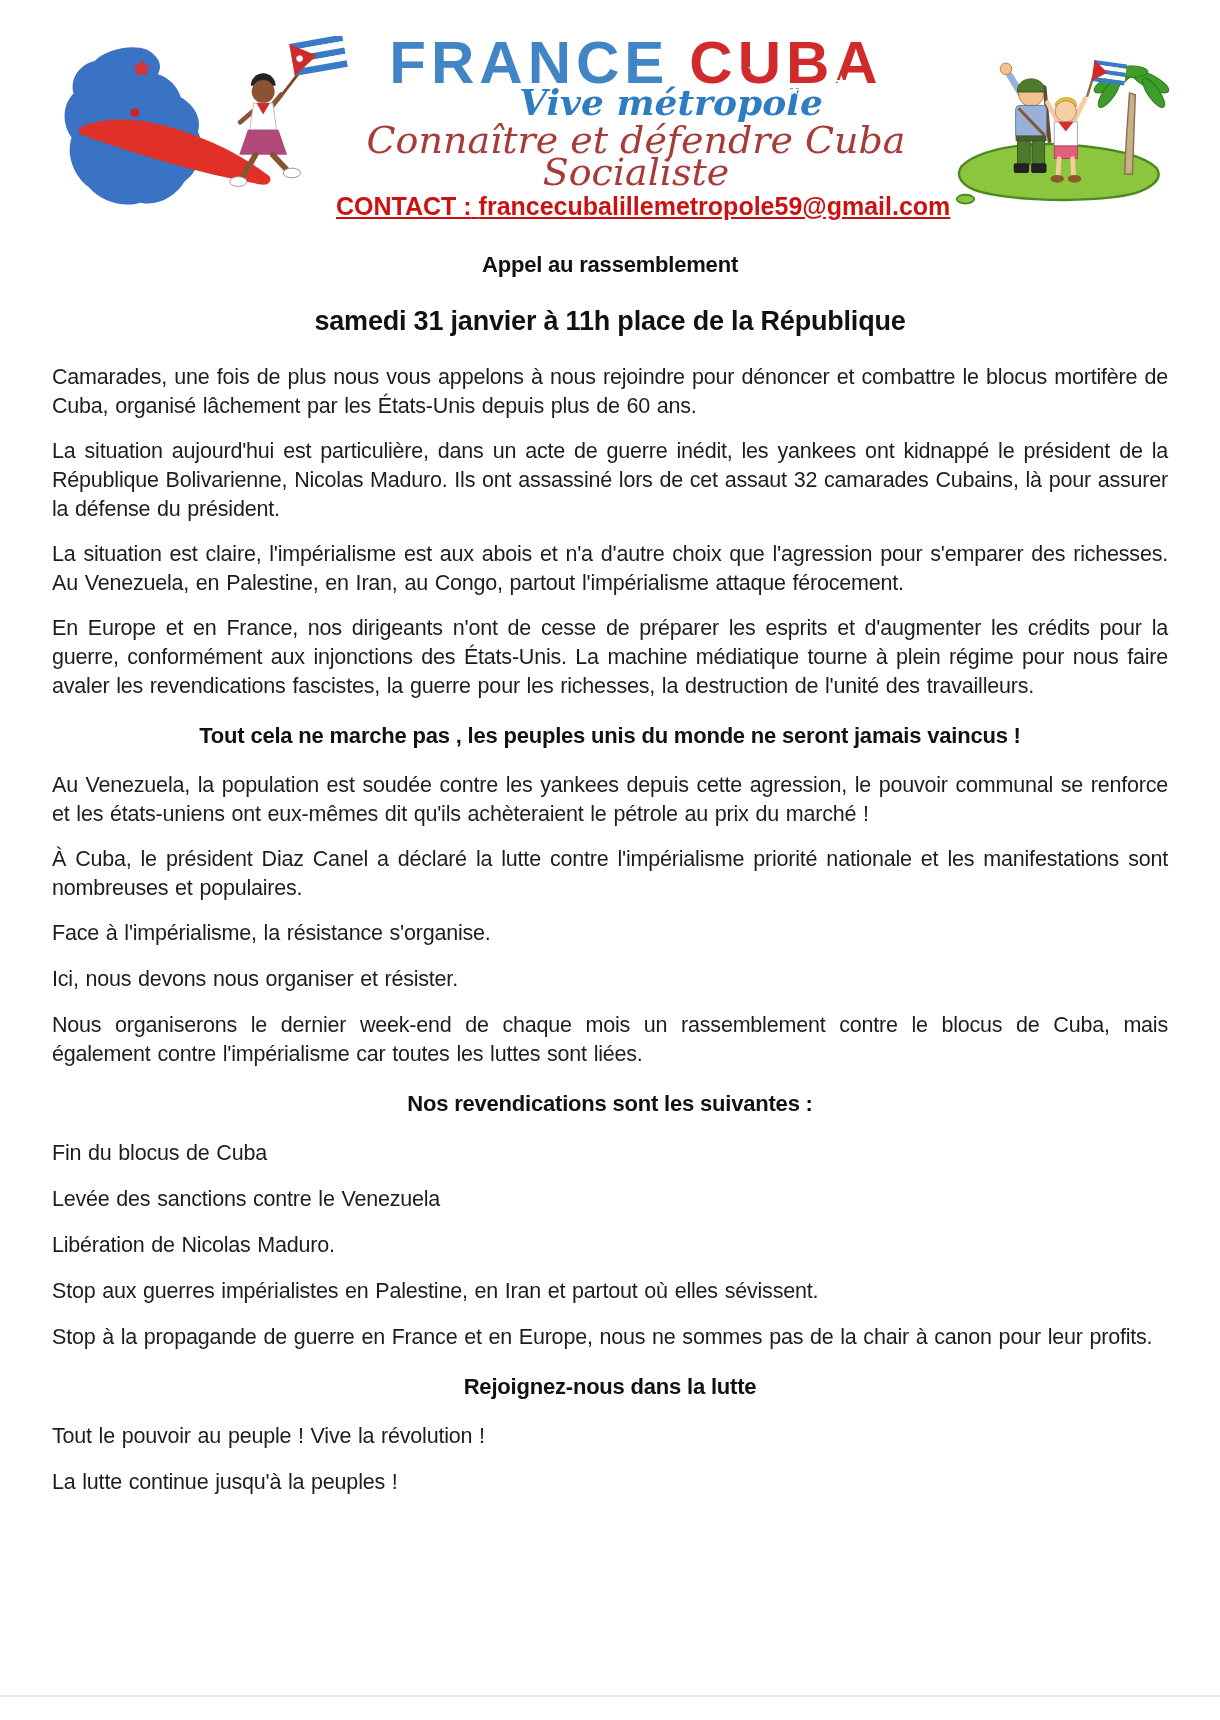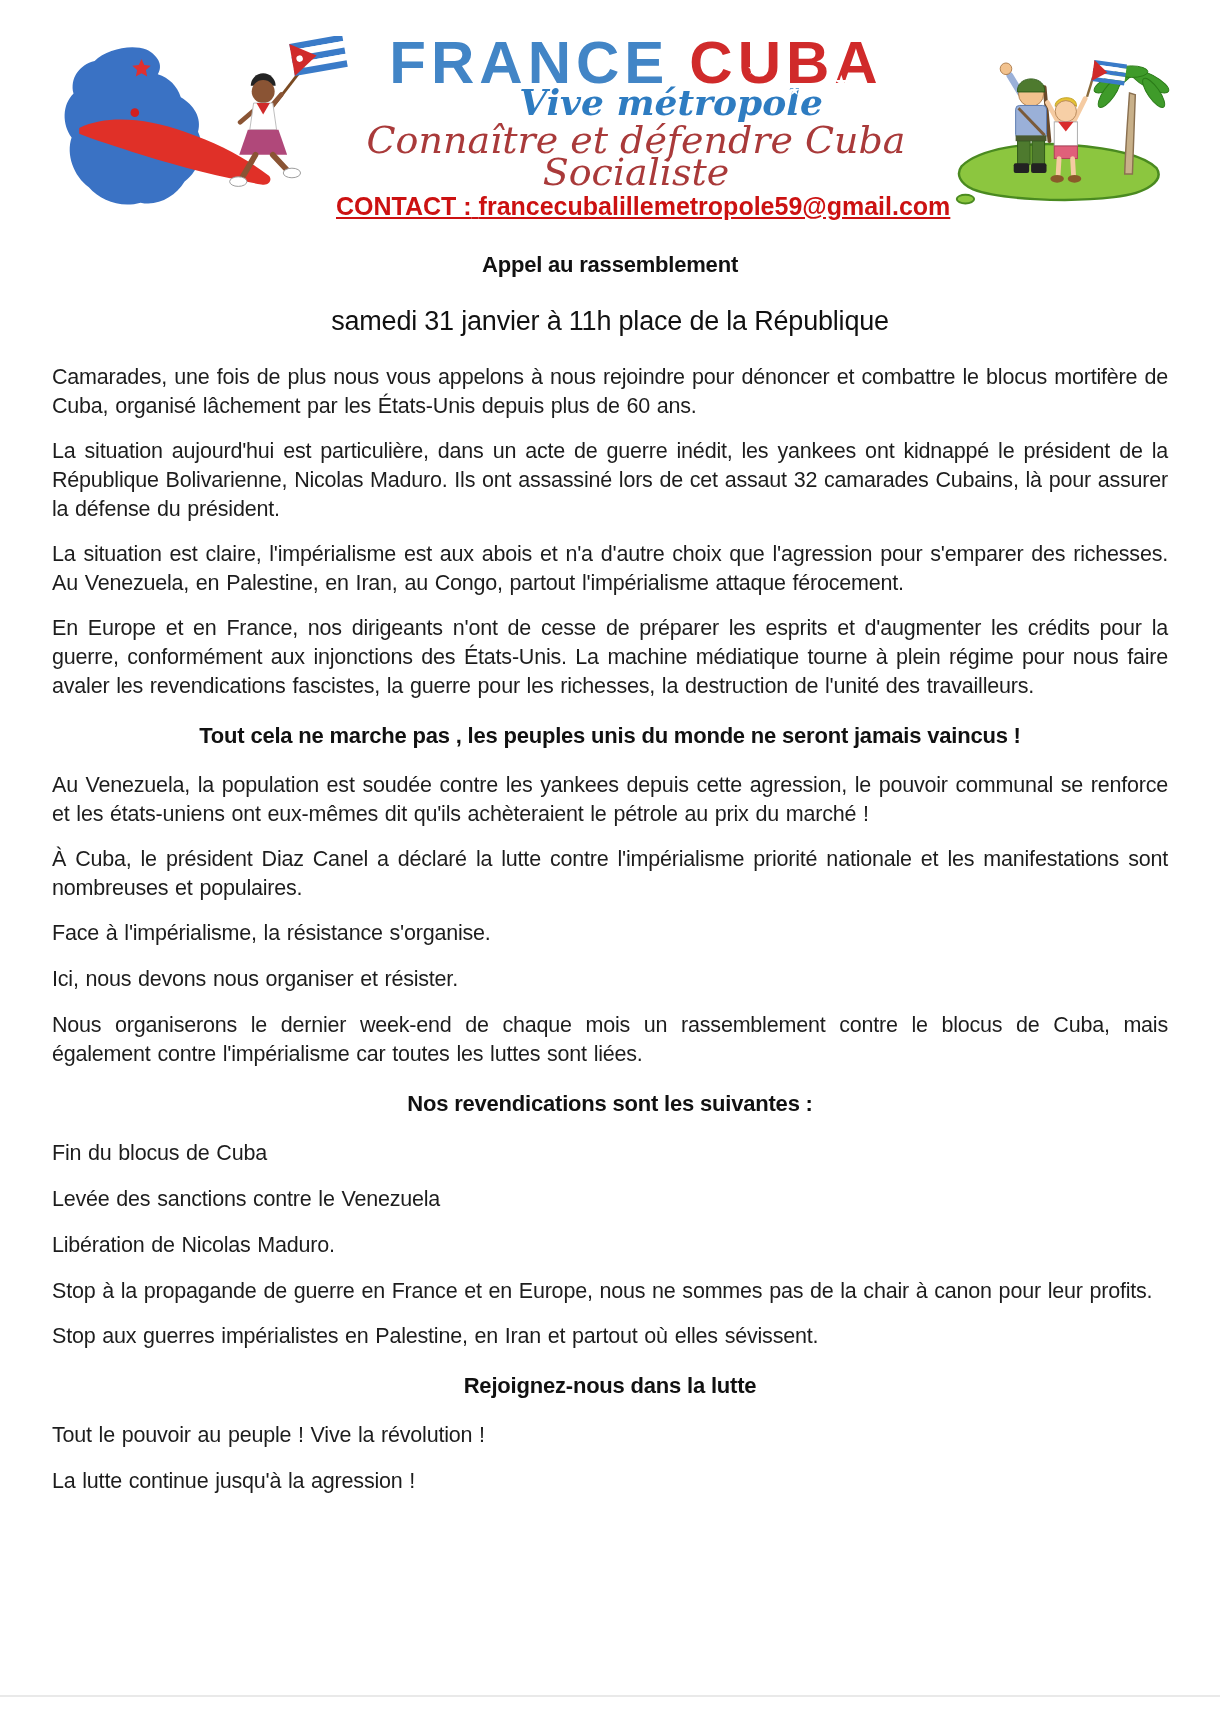--- a/index.html
+++ b/index.html
@@ -34,21 +34,21 @@
     font-family:"DejaVu Serif",serif;font-style:italic;
     color:#a93a3a;font-size:38px;line-height:32px;margin-top:4px;text-align:center;
   }
   .contact-line{
     font-family:"Liberation Sans",sans-serif;font-weight:700;
     color:#cc1111;font-size:25px;line-height:28px;margin-top:4px;text-align:center;white-space:nowrap;text-decoration:underline;
   }
 
   
   .doc-title{font-size:22px;font-weight:700;text-align:center;color:#111;margin:34px 0 0;letter-spacing:-0.2px;}
-  .doc-subtitle{font-size:27px;font-weight:400;text-align:center;color:#111;margin:28px 0 26px;letter-spacing:-0.2px;}
+  .doc-subtitle{font-size:27px;font-weight:700;text-align:center;color:#111;margin:28px 0 26px;letter-spacing:-0.2px;}
   .body-text{
     font-size:21.5px;line-height:29px;letter-spacing:-0.2px;word-spacing:1px;
     text-align:justify;margin:10px 0 16px;
   }
   .center-head{
     font-size:22px;font-weight:700;text-align:center;color:#111;
     letter-spacing:-0.2px;margin:22px 0 22px;
   }
   .statement{margin:0 0 17px;text-align:left;}
 </style>
@@ -176,22 +176,22 @@
   <p class="body-text">À Cuba, le président Diaz Canel a déclaré la lutte contre l'impérialisme priorité nationale et les manifestations sont nombreuses et populaires.</p>
   <p class="body-text statement">Face à l'impérialisme, la résistance s'organise.</p>
   <p class="body-text statement">Ici, nous devons nous organiser et résister.</p>
   <p class="body-text">Nous organiserons le dernier week-end de chaque mois un rassemblement contre le blocus de Cuba, mais également contre l'impérialisme car toutes les luttes sont liées.</p>
 
   <p class="center-head">Nos revendications sont les suivantes :</p>
 
   <p class="body-text statement">Fin du blocus de Cuba</p>
   <p class="body-text statement">Levée des sanctions contre le Venezuela</p>
   <p class="body-text statement">Libération de Nicolas Maduro.</p>
+  <p class="body-text statement">Stop aux guerres impérialistes en Palestine, en Iran et partout où elles sévissent.</p>
   <p class="body-text">Stop à la propagande de guerre en France et en Europe, nous ne sommes pas de la chair à canon pour leur profits.</p>
-  <p class="body-text statement">Stop aux guerres impérialistes en Palestine, en Iran et partout où elles sévissent.</p>
 
   <p class="center-head">Rejoignez-nous dans la lutte</p>
 
   <p class="body-text statement">Tout le pouvoir au peuple ! Vive la révolution !</p>
-  <p class="body-text statement">La lutte continue jusqu'à la agression !</p>
+  <p class="body-text statement">La lutte continue jusqu'à la peuples !</p>
 
   <div class="page-bottom-edge"></div>
 </div>
 
 </body></html>

